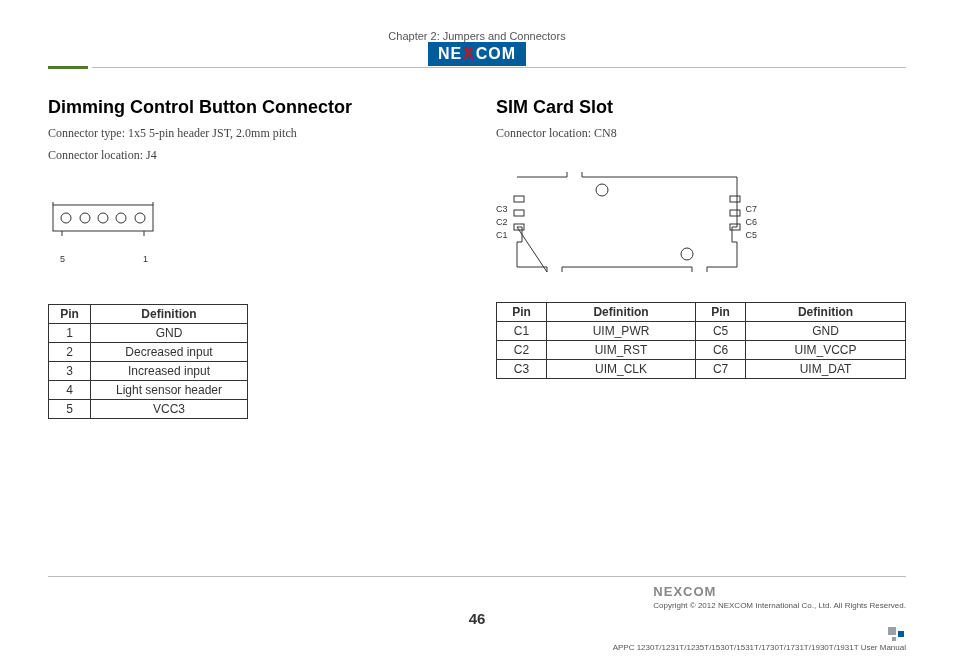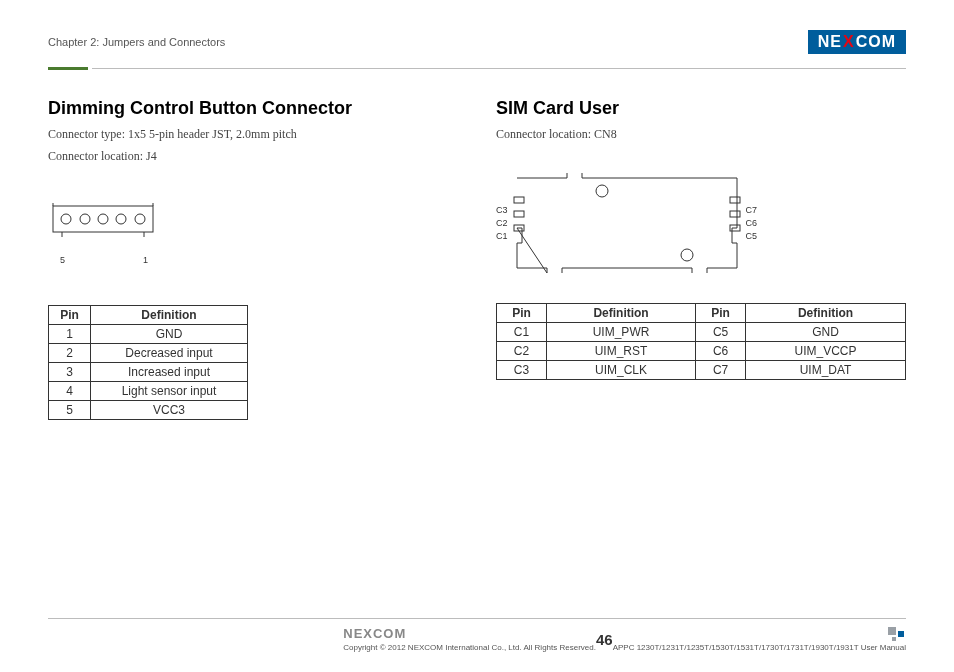--- a/index.html
+++ b/index.html
@@ -11,21 +11,22 @@
     color: #333;
     position: relative;
   }
   .page {
     padding: 30px 48px 0 48px;
   }
   .header {
     display: flex;
     justify-content: space-between;
     align-items: center;
-    margin-bottom: 13px;
+    margin-bottom: 0;
+    flex-direction: column;
   }
   .chapter-title {
     font-size: 11px;
     color: #555;
   }
   .logo {
     display: flex;
     align-items: stretch;
   }
   .logo-band {
@@ -115,24 +116,25 @@
     margin-bottom: 6px;
   }
   .footer-gray {
     flex: 1;
     background: #bcbcbc;
     height: 1px;
     align-self: center;
   }
   .footer-bar {
     display: flex;
-    justify-content: flex-end;
+    justify-content: flex-start;
     align-items: flex-end;
     font-size: 8px;
     color: #555;
+    flex-direction: column;
   }
   .footer-logo {
     font-weight: bold;
     font-size: 13px;
     letter-spacing: 1px;
     color: #888;
     margin-bottom: 2px;
   }
   .footer-logo .x { color: #888; }
   .page-num {
@@ -210,32 +212,32 @@
           <tr>
               <td>2</td>
               <td>Decreased input</td>
             </tr>
           <tr>
               <td>3</td>
               <td>Increased input</td>
             </tr>
           <tr>
               <td>4</td>
-              <td>Light sensor input</td>
+              <td>Light sensor header</td>
             </tr>
           <tr>
               <td>5</td>
               <td>VCC3</td>
             </tr>
         </tbody>
       </table>
     </div>
 
     <div class="col">
-      <div class="section-title">SIM Card User</div>
+      <div class="section-title">SIM Card Slot</div>
       <div class="section-sub">Connector location: CN8</div>
 
       <div class="sim-diagram" style="display:flex;align-items:center;gap:4px;">
         <div style="display:flex;flex-direction:column;gap:3px;font-size:9px;text-align:right;">
           <span>C3</span>
           <span>C2</span>
           <span>C1</span>
         </div>
         <svg width="230" height="100" viewBox="0 0 230 100">
           <path d="M 5 5 L 55 5 L 55 0 M 70 0 L 70 5 L 225 5 L 225 55 L 220 55 L 220 70 L 225 70 L 225 95 L 195 95 L 195 100 M 180 100 L 180 95 L 50 95 L 50 100 M 35 100 L 35 95 L 5 95 L 5 70 L 10 70 L 10 55 L 5 55 Z" fill="none" stroke="#333" stroke-width="1"></path>

